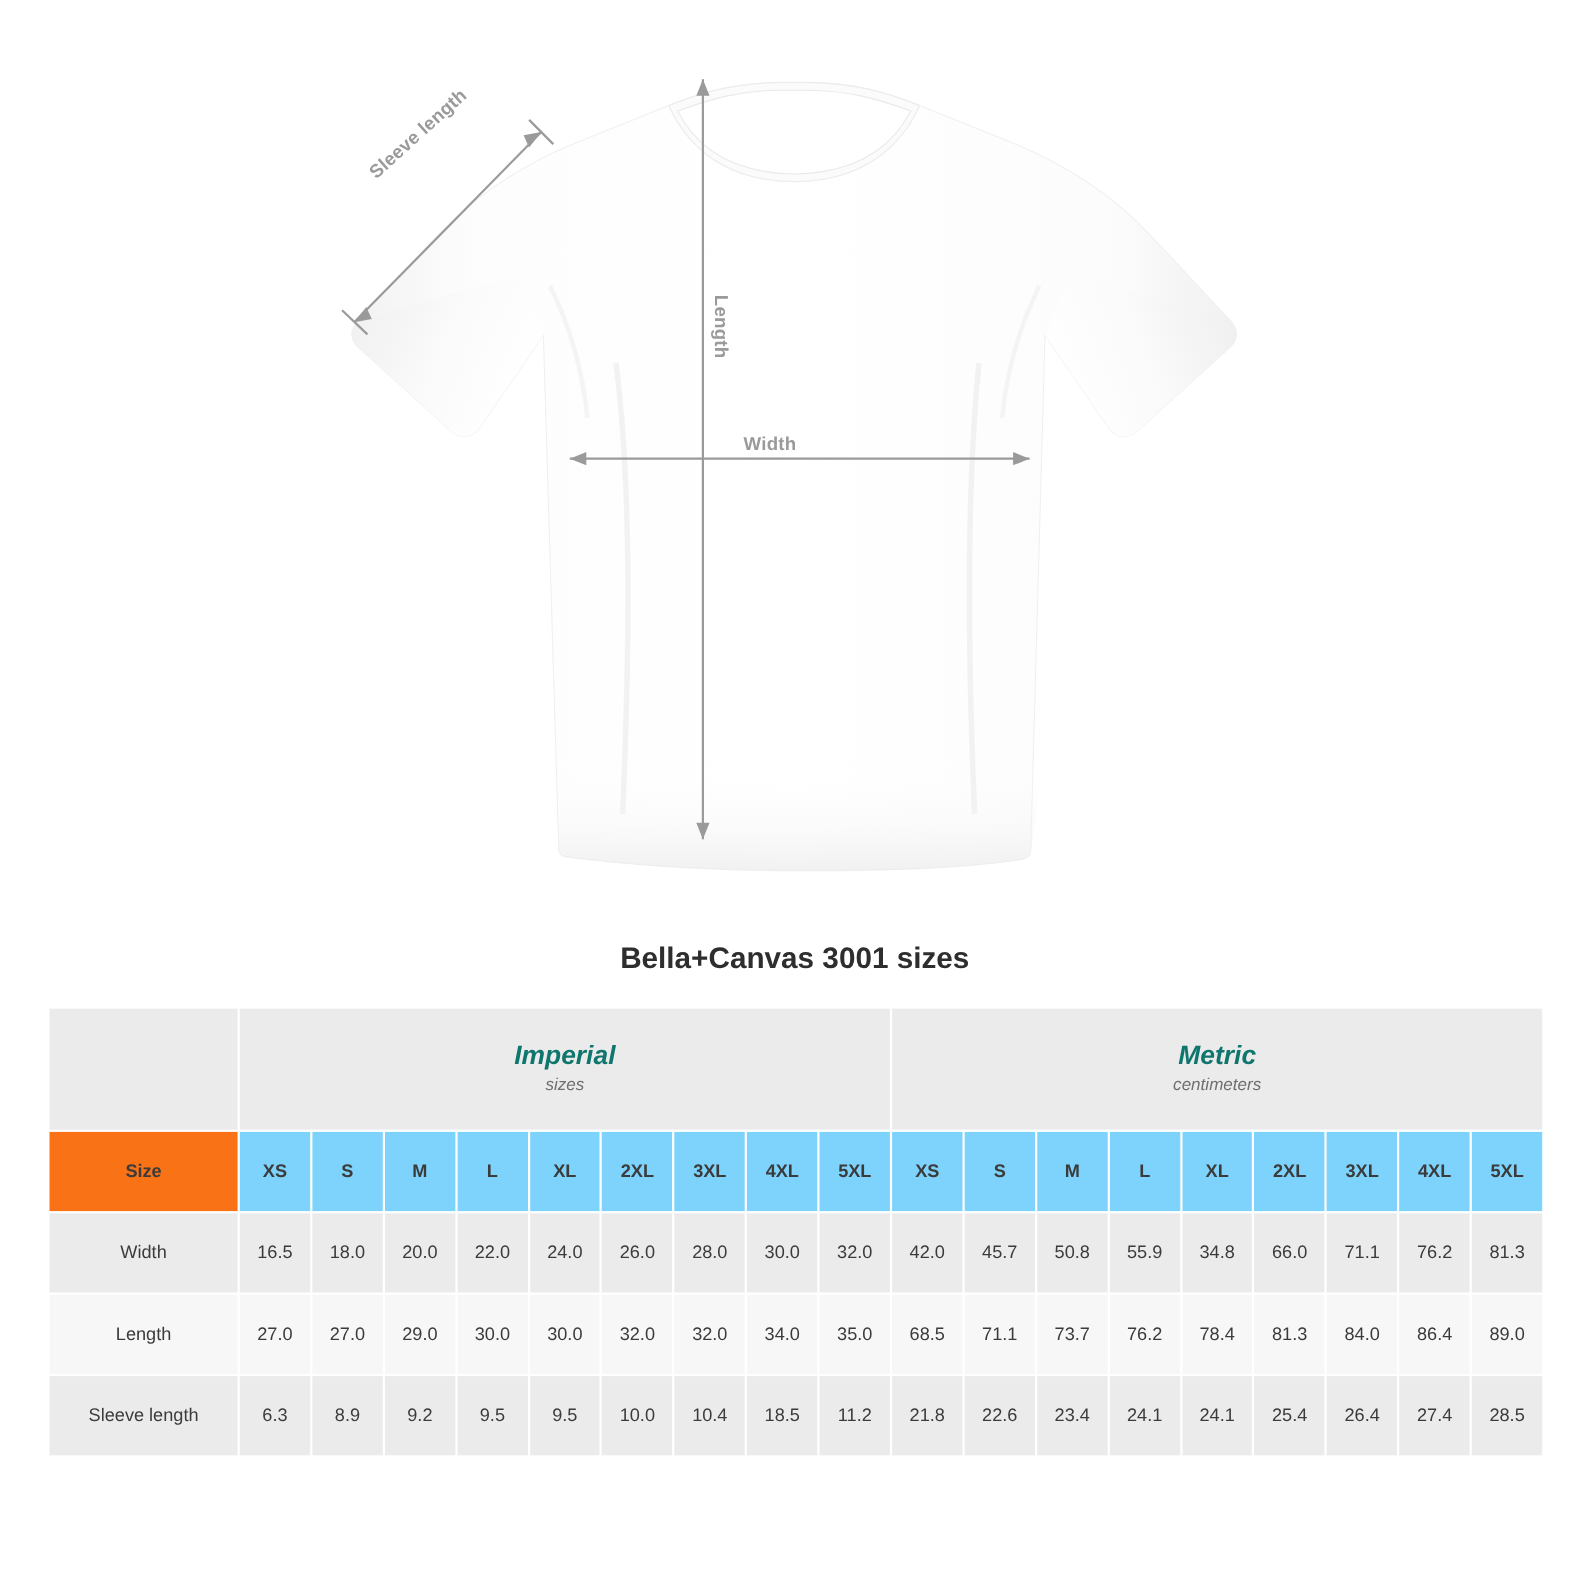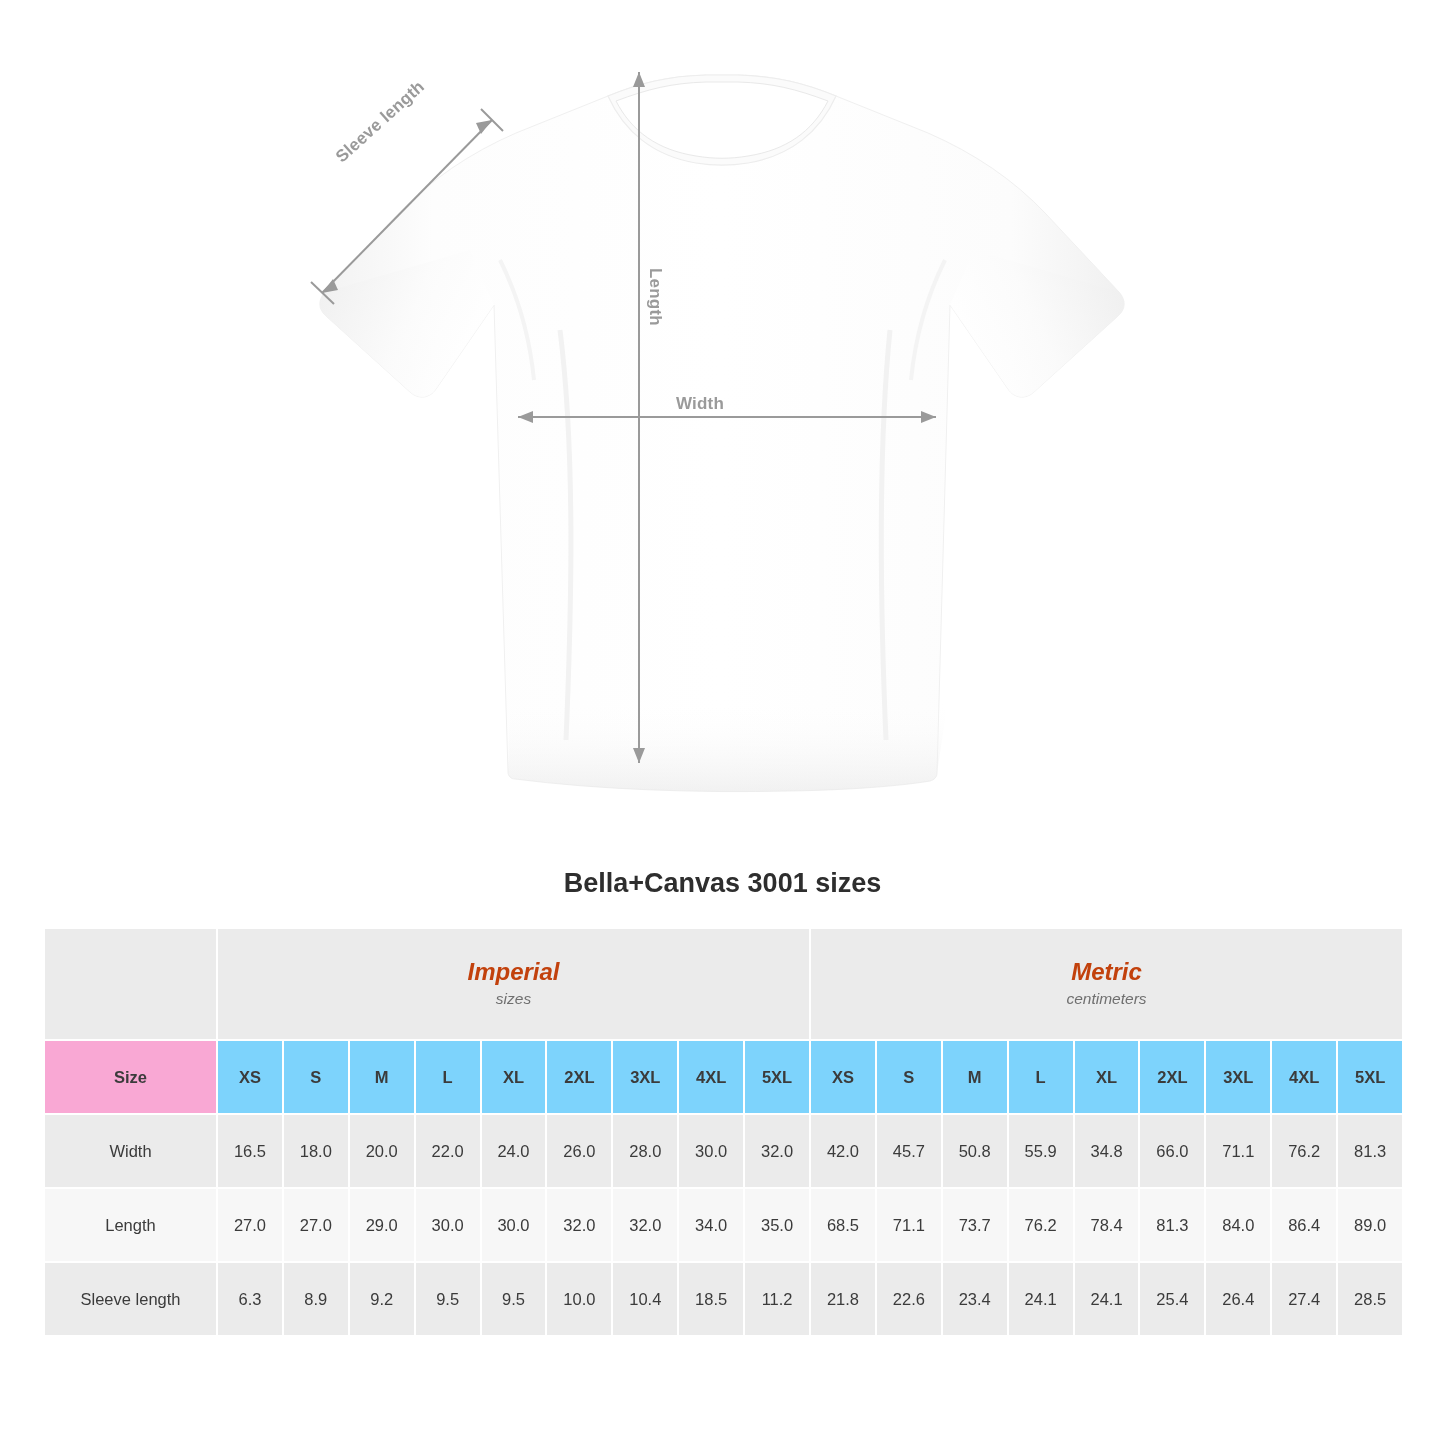--- a/index.html
+++ b/index.html
@@ -52,21 +52,21 @@
 
   
   .title-block {
     text-align: center;
     padding-top: 22px;
   }
   .chart-title {
     font-size: 27px;
     font-weight: bold;
     color: #2e2e2e;
-    margin: 16px;
+    margin: 4px;
   }
   .chart-note {
     font-size: 16.5px;
     font-style: italic;
     color: #767676;
     margin: 14px 0 0 0;
   }
 
   
   .table-wrap {
@@ -87,21 +87,21 @@
     font-weight: normal;
   }
   .unit-header {
     background: #ebebeb;
     height: 108px;
   }
   .unit-header .sys {
     font-size: 24px;
     font-style: italic;
     font-weight: bold;
-    color: #c2410c;
+    color: #0f766e;
     line-height: 1.25;
   }
   .unit-header .unit {
     font-size: 15.5px;
     font-style: italic;
     color: #6f6f6f;
     line-height: 1.6;
   }
   .corner-cell {
     background: #ebebeb;
@@ -113,21 +113,21 @@
     font-size: 16.5px;
     width: 173px;
   }
   tr.size-row td {
     background: #7dd3fc;
     height: 70px;
     font-weight: bold;
     font-size: 16.5px;
   }
   tr.size-row td.row-head {
-    background: #f9a8d4;
+    background: #f97316;
   }
   tr.data-row-a td {
     background: #ebebeb;
     height: 70px;
   }
   tr.data-row-b td {
     background: #f7f7f7;
     height: 70px;
   }
 </style>

